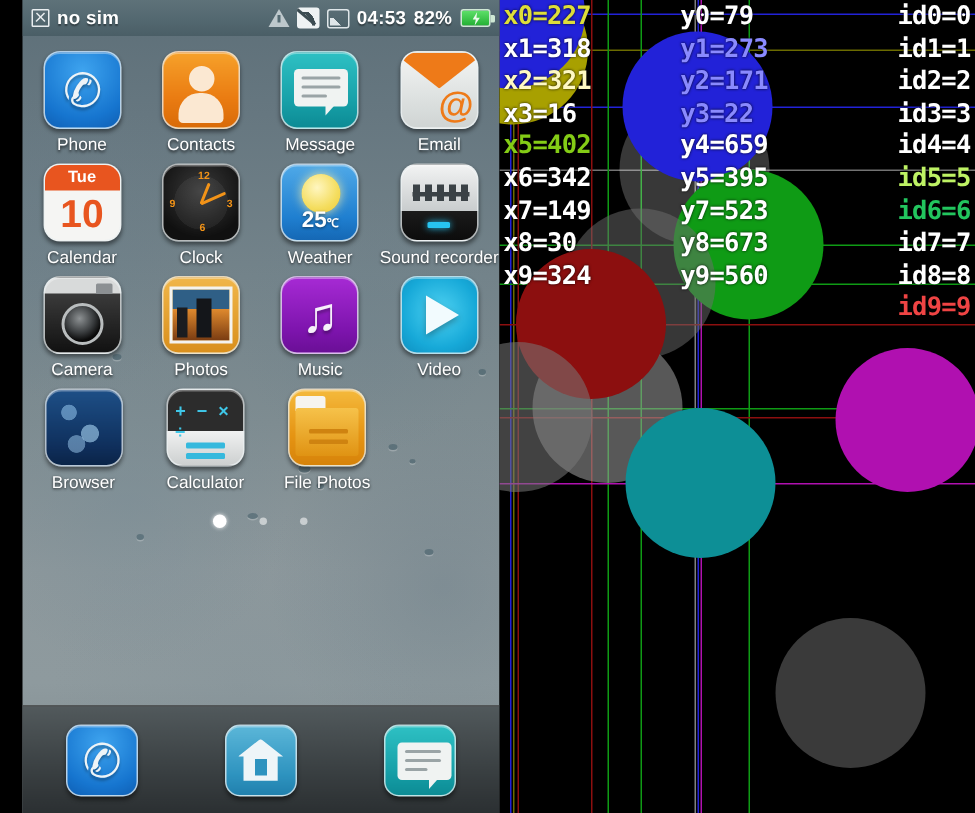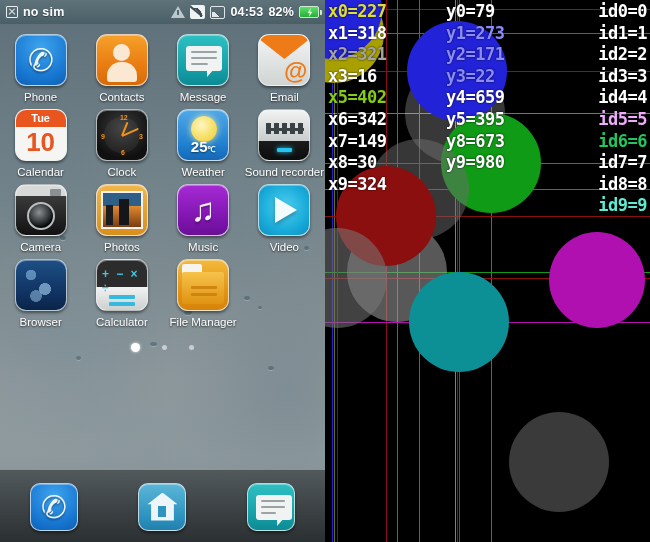--- a/index.html
+++ b/index.html
@@ -1,18 +1,18 @@
 <!DOCTYPE html>
 <html><head>
 <meta charset="utf-8">
 <style>
   * { margin:0; padding:0; box-sizing:border-box; }
   html,body { width:650px; height:542px; overflow:hidden; background:#000;
               font-family:"Liberation Sans", sans-serif; }
-  #root { position:relative; width:650px; height:486px; display:flex; }
+  #root { position:relative; width:650px; height:486px; display:flex;padding-left:15px; }
 
   
   #home {
     position:relative; width:325px; height:542px; overflow:hidden;
     background:
       radial-gradient(circle at 22% 62%, rgba(120,140,150,.45) 0%, rgba(120,140,150,0) 26%),
       radial-gradient(circle at 72% 40%, rgba(110,130,140,.38) 0%, rgba(110,130,140,0) 22%),
       radial-gradient(circle at 46% 85%, rgba(130,145,152,.32) 0%, rgba(130,145,152,0) 26%),
       radial-gradient(circle at 88% 72%, rgba(100,120,132,.35) 0%, rgba(100,120,132,0) 24%),
       radial-gradient(circle at 8% 30%, rgba(104,124,136,.33) 0%, rgba(104,124,136,0) 22%),
@@ -324,21 +324,21 @@
           </div>
           <div class="lbl">Calculator</div>
         </div>
         <div class="cell">
           <div class="icon ic-file">
             <i class="tab"></i>
               <i class="bd"></i>
             <i class="ln" style="left:13px;top:26px;width:26px;"></i>
             <i class="ln" style="left:13px;top:33px;width:26px;"></i>
           </div>
-          <div class="lbl">File Manager</div>
+          <div class="lbl">File Photos</div>
         </div>
       </div>
     </div>
 
     <div id="dots">
       <i class="on"></i>
       <i></i>
       <i></i>
     </div>
 
@@ -393,45 +393,46 @@
     <div class="circ" style="left:11px;top:166px;width:100px;height:100px;background:#8c0f0f;"></div>
     <div class="circ" style="left:-38px;top:228px;width:100px;height:100px;background:rgba(120,120,120,.55);"></div>
     <div class="circ" style="left:84px;top:272px;width:100px;height:100px;background:#0d8f96;"></div>
     <div class="circ" style="left:184px;top:412px;width:100px;height:100px;background:rgba(105,105,105,.55);"></div>
     <div class="circ" style="left:224px;top:232px;width:96px;height:96px;background:#b010b0;"></div>
 
     <div class="cols">
       <div class="col colx">
         <span style="color:#dede3a;">x0=227</span>
         <span style="color:#ffffff;">x1=318</span>
-        <span style="color:#a3a3a3;">x2=321</span>
+        <span style="color:#fef9c3;">x2=321</span>
         <span style="color:#ffffff;">x3=16</span>
         <span style="color:#84cc16;">x5=402</span>
         <span style="color:#ffffff;">x6=342</span>
         <span style="color:#ffffff;">x7=149</span>
         <span style="color:#ffffff;">x8=30</span>
         <span style="color:#ffffff;">x9=324</span>
       </div>
       <div class="col coly">
         <span style="color:#ffffff;">y0=79</span>
         <span style="color:#8a8aff;">y1=273</span>
         <span style="color:#8a8aff;">y2=171</span>
         <span style="color:#8a8aff;">y3=22</span>
         <span style="color:#ffffff;">y4=659</span>
         <span style="color:#ffffff;">y5=395</span>
+        <span style="color:#ffffff;">y7=523</span>
         <span style="color:#ffffff;">y8=673</span>
-        <span style="color:#ffffff;">y9=980</span>
+        <span style="color:#ffffff;">y9=560</span>
       </div>
       <div class="col colid">
         <span style="color:#ffffff;">id0=0</span>
         <span style="color:#ffffff;">id1=1</span>
         <span style="color:#ffffff;">id2=2</span>
         <span style="color:#ffffff;">id3=3</span>
         <span style="color:#ffffff;">id4=4</span>
-        <span style="color:#f0abfc;">id5=5</span>
+        <span style="color:#bef264;">id5=5</span>
         <span style="color:#22c55e;">id6=6</span>
         <span style="color:#ffffff;">id7=7</span>
         <span style="color:#ffffff;">id8=8</span>
-        <span style="color:#5eead4;">id9=9</span>
+        <span style="color:#ef4444;">id9=9</span>
       </div>
     </div>
   </div>
 </div>
 
 </body></html>

